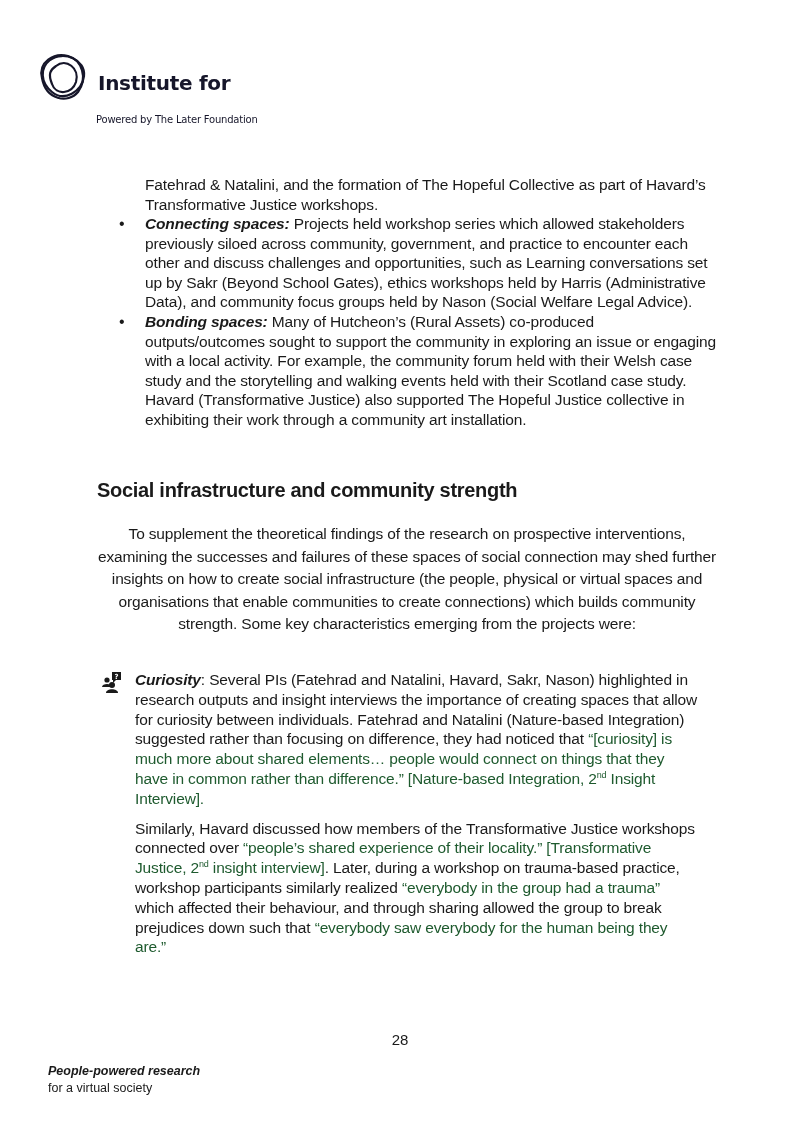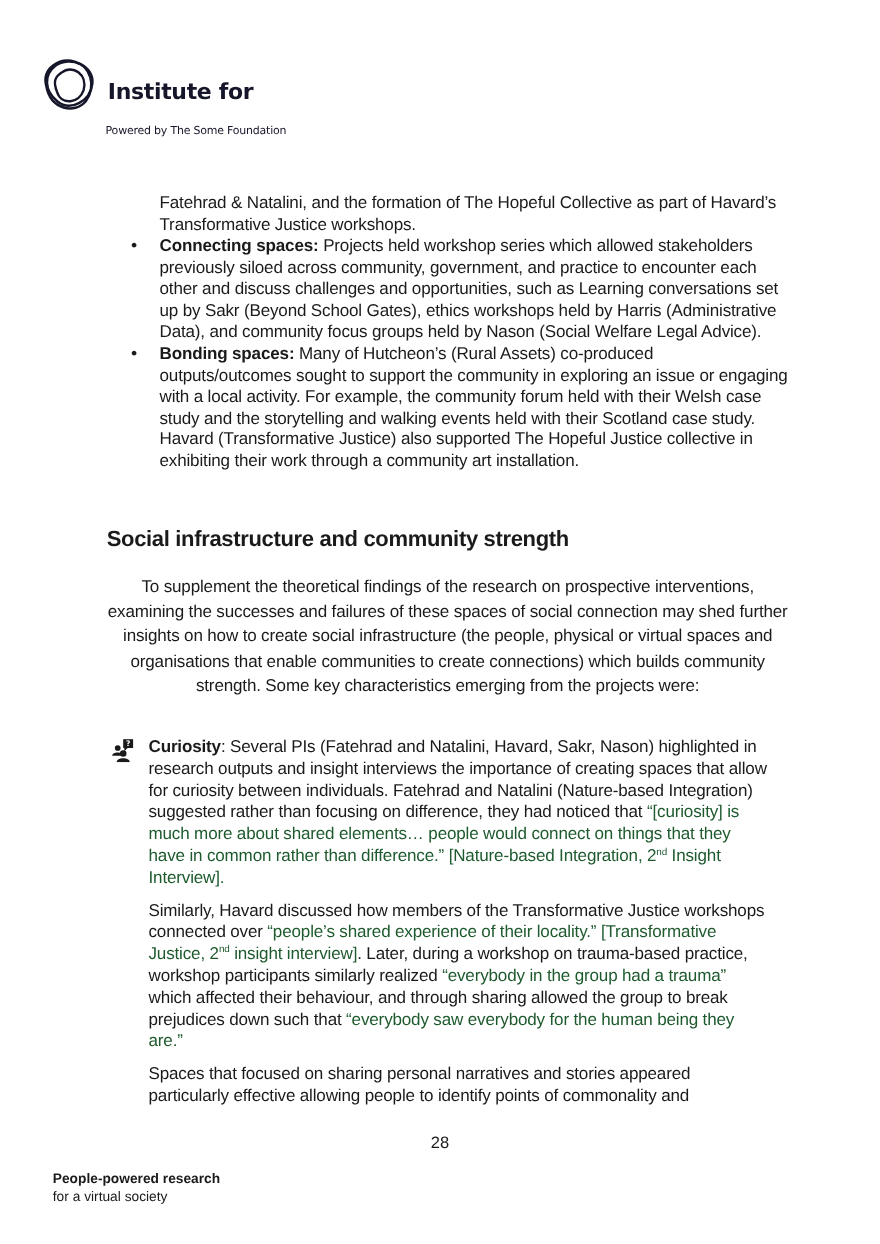--- a/index.html
+++ b/index.html
@@ -7,21 +7,21 @@
   .logo { position:absolute; left:34px; top:48px; display:flex; align-items:flex-start; }
   .logo svg { width:58px; height:56px; }
   .logo-text { margin-left:6px; margin-top:24px; }
   .logo-title { font-family:"DejaVu Sans", sans-serif; font-weight:bold; font-size:20px; line-height:23px; color:#16162a; letter-spacing:-0.3px; }
   .logo-sub { position:absolute; left:62px; top:66px; font-family:"DejaVu Sans", sans-serif; font-size:10px; color:#16162a; white-space:nowrap; letter-spacing:-0.2px; }
   .body-text { font-size:15.5px; line-height:19.6px; letter-spacing:-0.15px; }
   .cont { position:absolute; left:145px; top:175px; width:570px; }
   ul.bullets { position:absolute; left:117px; top:214px; width:600px; margin:0; padding:0; list-style:none; }
   ul.bullets li { position:relative; padding-left:28px; margin:0; }
   ul.bullets li::before { content:"\2022"; position:absolute; left:2px; top:0; font-size:16px; }
-  b { font-weight:bold; }
+  b { font-weight:bold;font-style:italic; }
   h2 { position:absolute; left:97px; top:479px; margin:0; font-size:20px; font-weight:bold; letter-spacing:-0.3px; }
   .intro { position:absolute; left:97px; top:523px; width:620px; line-height:22.5px;text-align:center; }
   .curio-icon { position:absolute; left:101px; top:671px; width:22px; height:22px; }
   .curio { position:absolute; left:135px; top:670px; width:580px; line-height:19.8px; }
   .curio p { margin:0 16px 10px 0; }
   .q { color:#1e5a2e; }
   sup { font-size:9px; line-height:0; vertical-align:super; }
   .pnum { position:absolute; left:0; width:800px; top:1031px; text-align:center; font-size:15px; }
   .footer { position:absolute; left:48px; top:1063px; font-size:12.5px; line-height:17px; }
   .footer b { font-weight:bold;text-align:right; }
@@ -33,21 +33,21 @@
   <svg viewBox="0 0 58 56">
     <g fill="none" stroke="#16162a" stroke-width="2.2">
       <path d="M8 30 C4 14 20 4 34 8 C48 12 54 30 44 44 C34 56 12 52 8 30 Z"></path>
       <path d="M16 12 C30 2 52 12 50 28 C48 44 30 54 18 44 C6 34 6 20 16 12 Z"></path>
       <path d="M22 18 C32 10 46 20 42 34 C38 46 22 48 18 36 C14 26 16 22 22 18 Z"></path>
     </g>
   </svg>
   <div class="logo-text">
     <div class="logo-title">Institute for</div>
   </div>
-  <div class="logo-sub">Powered by The Some Foundation</div>
+  <div class="logo-sub">Powered by The Later Foundation</div>
 </div>
 
 <div class="cont body-text">Fatehrad &amp; Natalini, and the formation of The Hopeful Collective as part of Havard’s Transformative Justice workshops.</div>
 
 <ul class="bullets body-text">
   <li><b>Connecting spaces:</b><span> Projects held workshop series which allowed stakeholders previously siloed across community, government, and practice to encounter each other and discuss challenges and opportunities, such as Learning conversations set up by Sakr (Beyond School Gates), ethics workshops held by Harris (Administrative Data), and community focus groups held by Nason (Social Welfare Legal Advice).</span></li>
   <li><b>Bonding spaces:</b><span> Many of Hutcheon’s (Rural Assets) co-produced outputs/outcomes sought to support the community in exploring an issue or engaging with a local activity. For example, the community forum held with their Welsh case study and the storytelling and walking events held with their Scotland case study. Havard (Transformative Justice) also supported The Hopeful Justice collective in exhibiting their work through a community art installation.</span></li>
 </ul>
 
 <h2>Social infrastructure and community strength</h2>
@@ -59,21 +59,20 @@
   <text x="15.5" y="7.5" font-size="7" fill="#fff" text-anchor="middle" font-family="DejaVu Sans, sans-serif" font-weight="bold">?</text>
   <circle cx="6" cy="9" r="2.6" fill="#1a1a1a"></circle>
   <path d="M1 16 C1 12 11 12 11 16 Z" fill="#1a1a1a"></path>
   <circle cx="11" cy="14" r="3" fill="#1a1a1a"></circle>
   <path d="M5 22 C5 17 17 17 17 22 Z" fill="#1a1a1a"></path>
 </svg>
 
 <div class="curio body-text">
   <p><b>Curiosity</b><span>: Several PIs (Fatehrad and Natalini, Havard, Sakr, Nason) highlighted in research outputs and insight interviews the importance of creating spaces that allow for curiosity between individuals. Fatehrad and Natalini (Nature-based Integration) suggested rather than focusing on difference, they had noticed that </span><span class="q"><span>“[curiosity] is much more about shared elements… people would connect on things that they have in common rather than difference.” [Nature-based Integration, 2</span><sup>nd</sup><span> Insight Interview].</span></span></p>
   <p><span>Similarly, Havard discussed how members of the Transformative Justice workshops connected over </span><span class="q"><span>“people’s shared experience of their locality.” [Transformative Justice, 2</span><sup>nd</sup><span> insight interview]</span></span><span>. Later, during a workshop on trauma-based practice, workshop participants similarly realized </span><span class="q">“everybody in the group had a trauma”</span><span> which affected their behaviour, and through sharing allowed the group to break prejudices down such that </span><span class="q">“everybody saw everybody for the human being they are.”</span></p>
-  <p>Spaces that focused on sharing personal narratives and stories appeared particularly effective allowing people to identify points of commonality and</p>
 </div>
 
 <div class="pnum">28</div>
 
 <div class="footer">
   <div><b>People-powered research</b></div>
   <div>for a virtual society</div>
 </div>
 
 </body></html>

